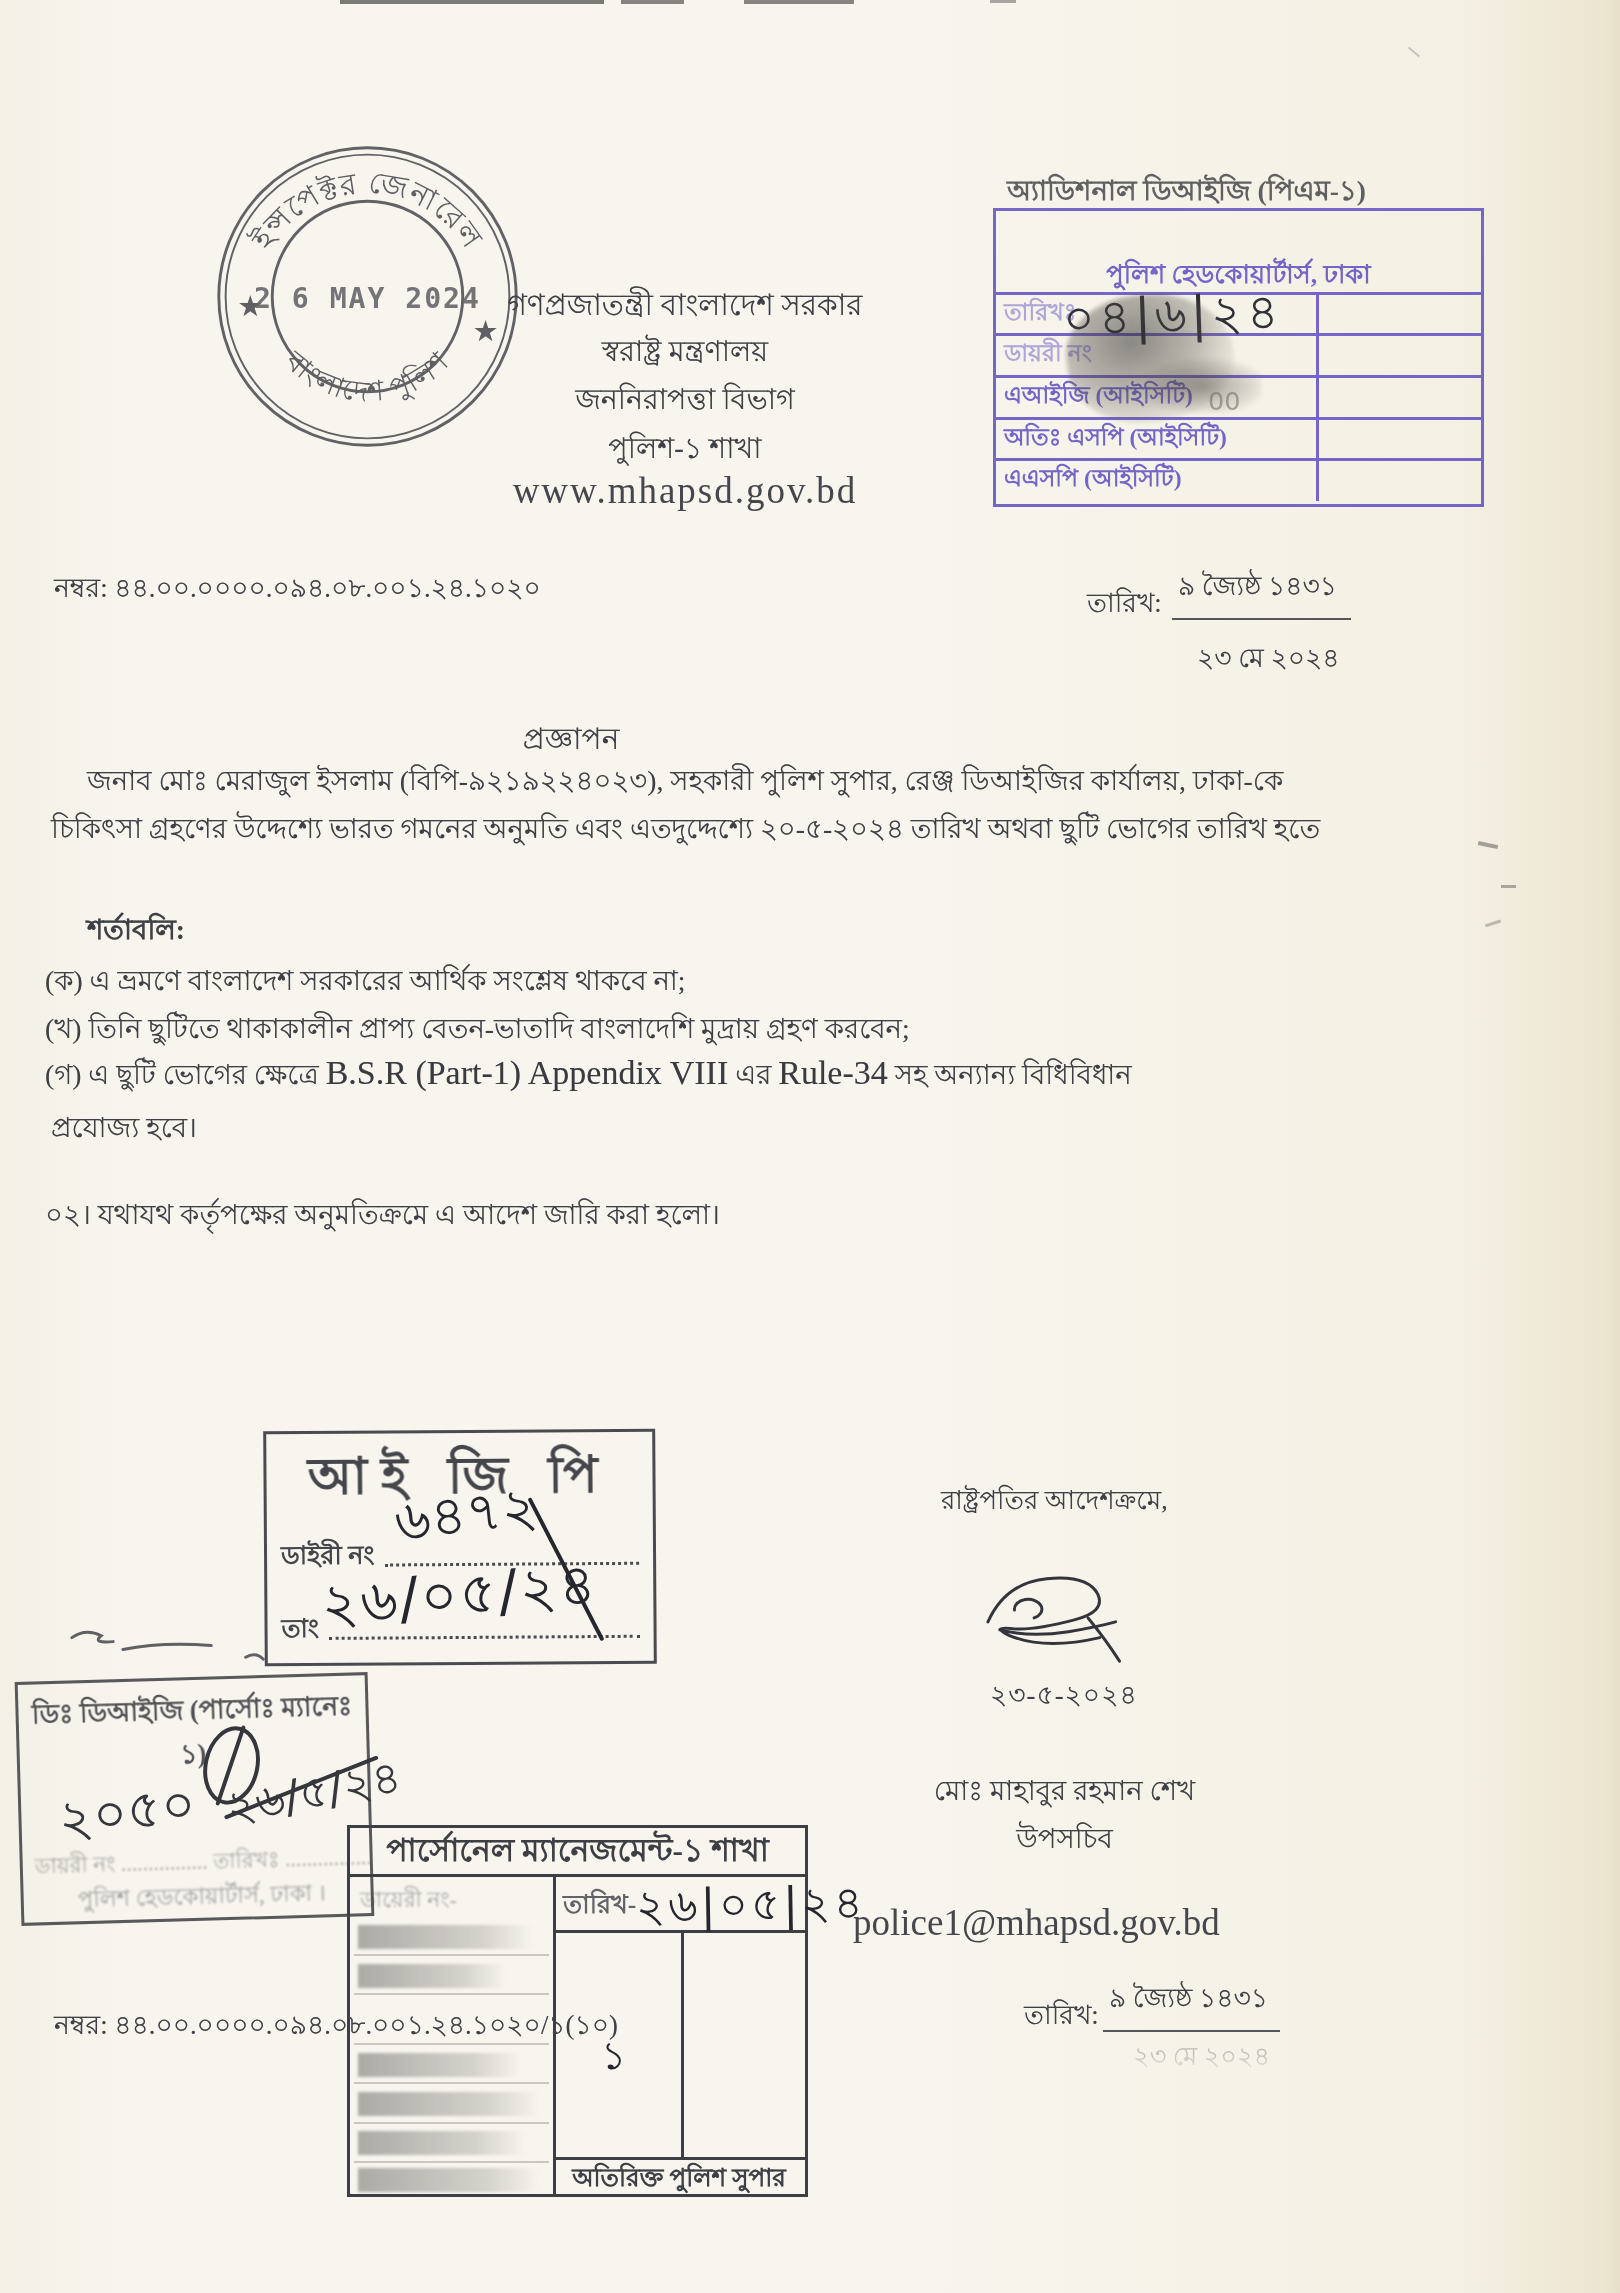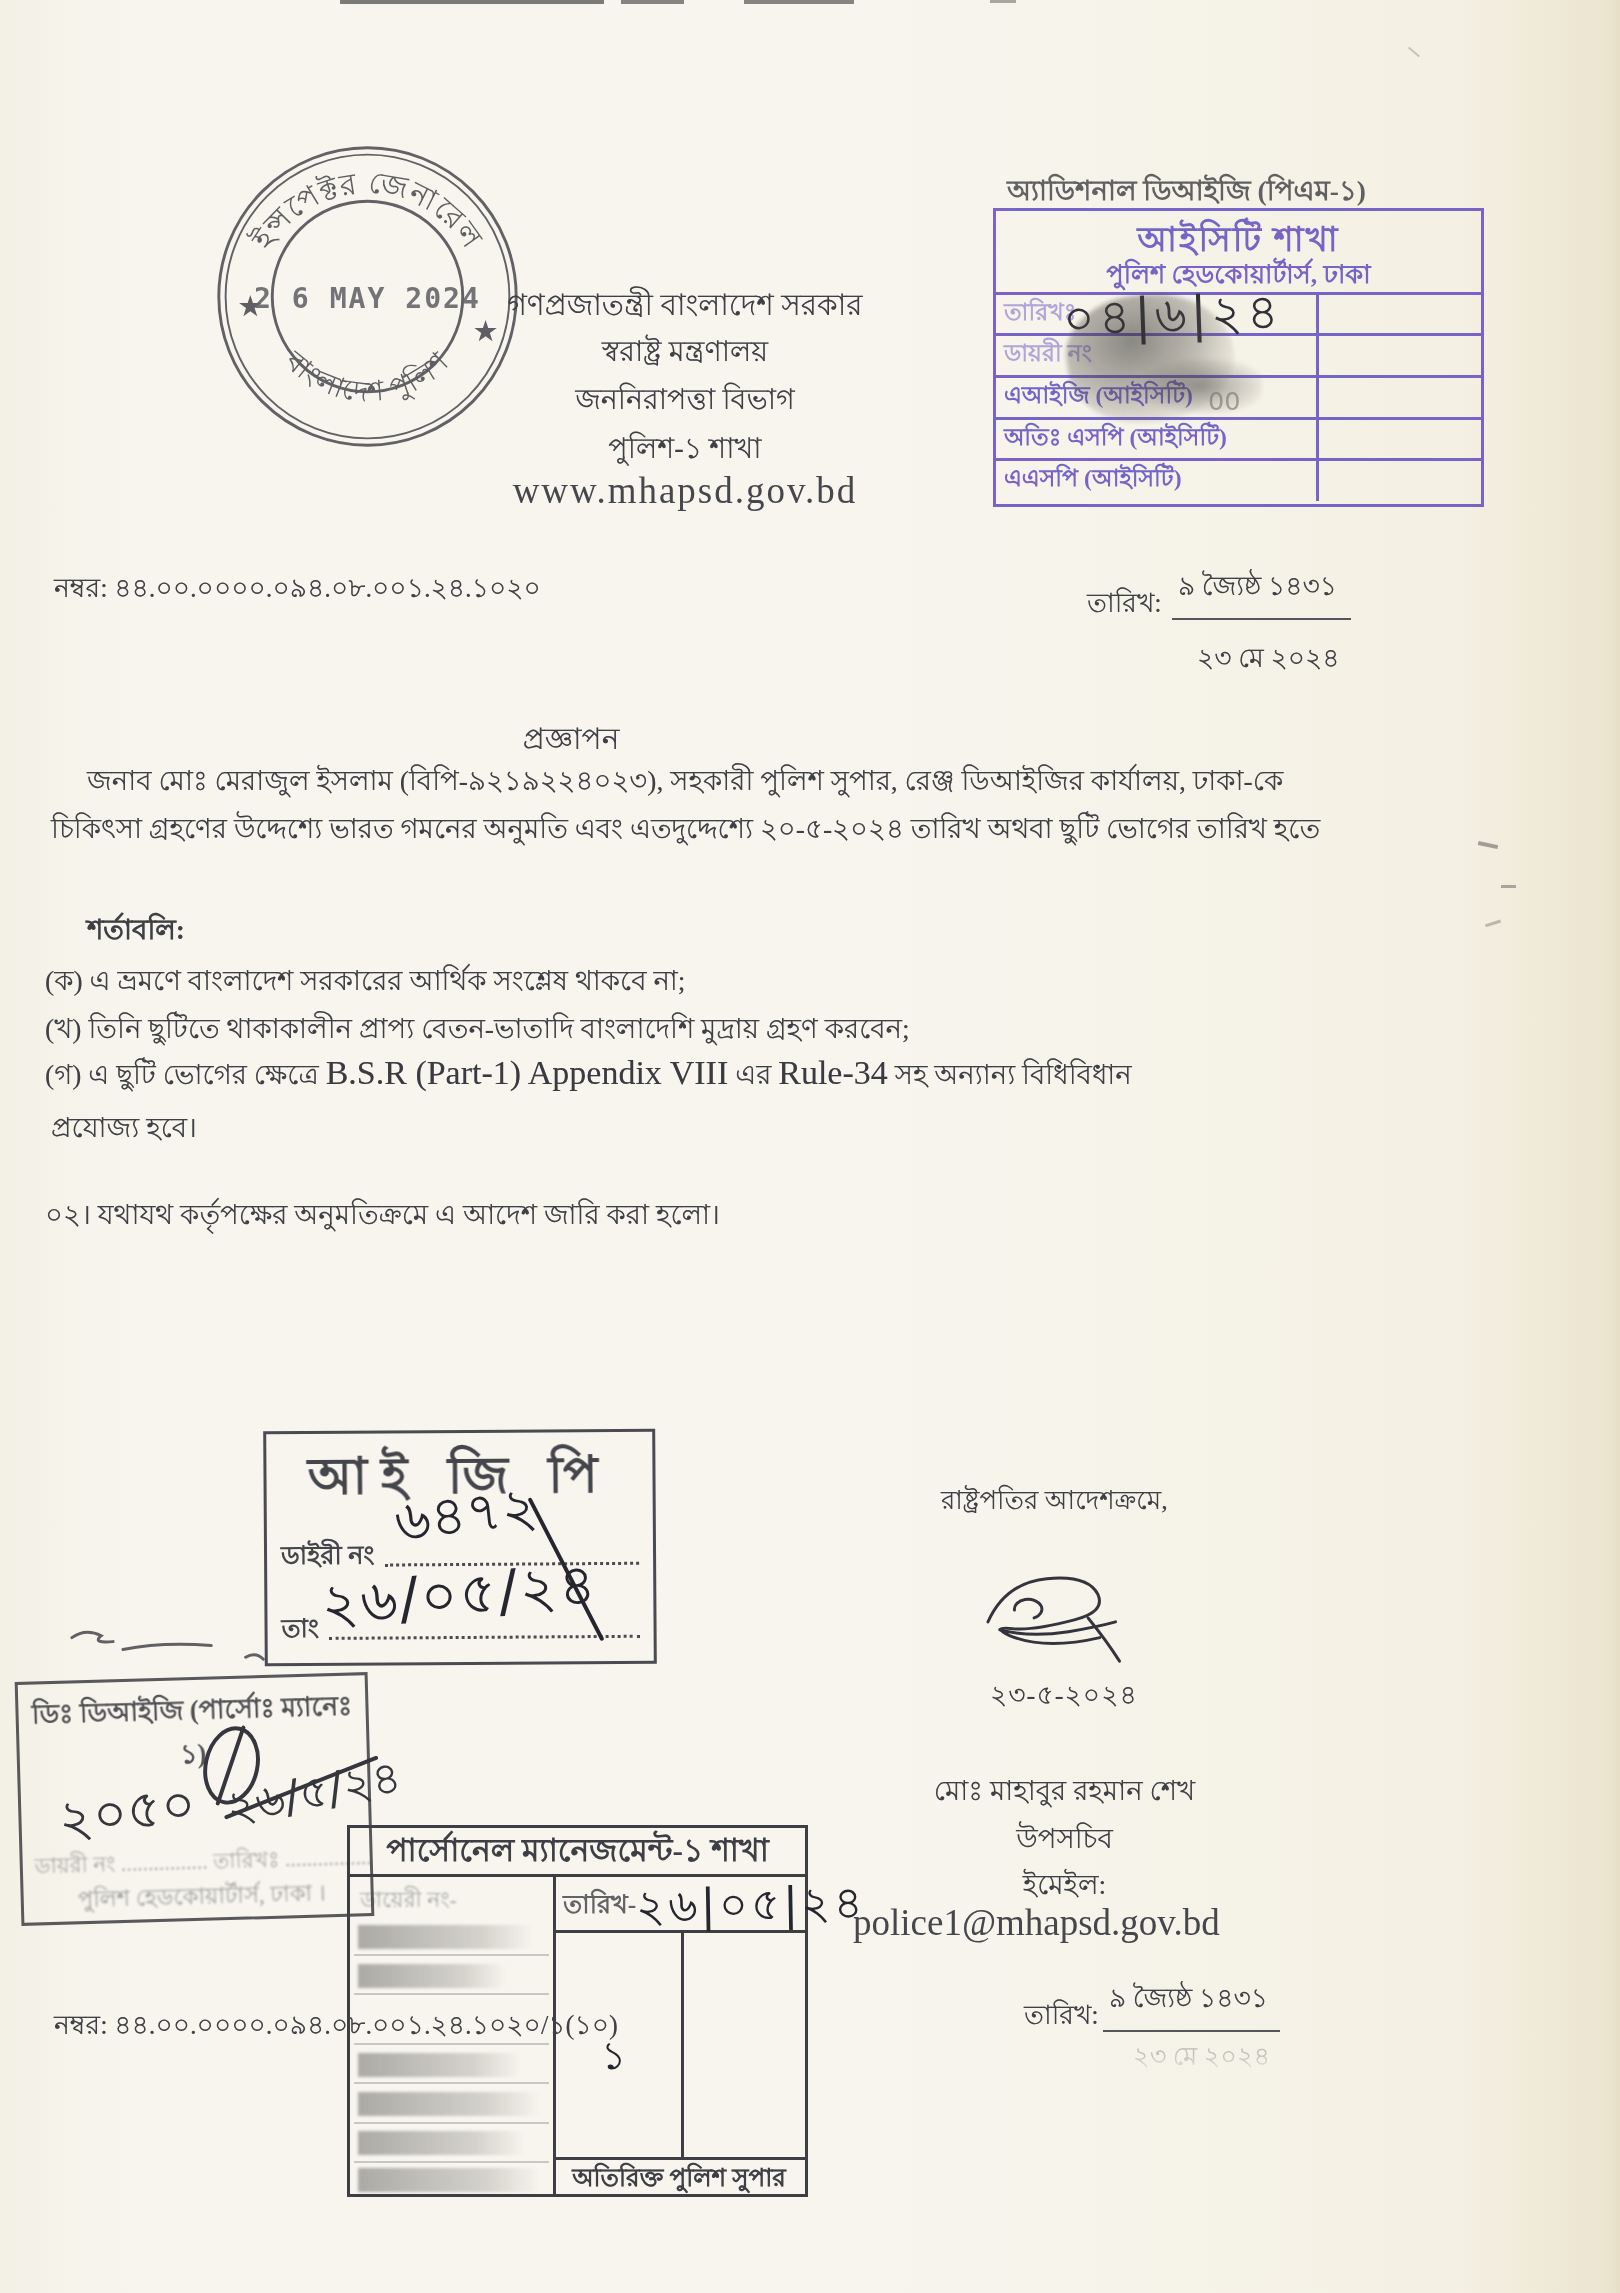--- a/index.html
+++ b/index.html
@@ -126,21 +126,20 @@
   </svg>
 
   <div class="abs bn hdr hdr1">গণপ্রজাতন্ত্রী বাংলাদেশ সরকার</div>
   <div class="abs bn hdr hdr2">স্বরাষ্ট্র মন্ত্রণালয়</div>
   <div class="abs bn hdr hdr3">জননিরাপত্তা বিভাগ</div>
   <div class="abs bn hdr hdr4">পুলিশ-১ শাখা</div>
   <div class="abs hdr hdrweb">www.mhapsd.gov.bd</div>
 
   <div class="abs ict-above">অ্যাডিশনাল ডিআইজি (পিএম-১)</div>
   <div class="abs ict-box">
-    <div class="abs ict-title">আইসিটি শাখা</div>
     <div class="abs ict-sub">পুলিশ হেডকোয়ার্টার্স, ঢাকা</div>
     <div class="abs ict-hline" style="top:81px;"></div>
     <div class="abs ict-hline" style="top:122px;"></div>
     <div class="abs ict-hline" style="top:164px;"></div>
     <div class="abs ict-hline" style="top:206px;"></div>
     <div class="abs ict-hline" style="top:247px;"></div>
     <div class="abs ict-vline"></div>
     <div class="abs ict-row faded" style="top:81px;">তারিখঃ</div>
     <div class="abs ict-row faded" style="top:122px;">ডায়রী নং</div>
     <div class="abs ict-row" style="top:164px;">এআইজি (আইসিটি)</div>
@@ -248,21 +247,20 @@
     <div class="abs pm-sep" style="top:254px;"></div>
     <div class="abs pm-smudge" style="top:264px;width:182px;"></div>
     <div class="abs pm-sep" style="top:294px;"></div>
     <div class="abs pm-smudge" style="top:303px;width:167px;"></div>
     <div class="abs pm-sep" style="top:333px;"></div>
     <div class="abs pm-smudge" style="top:340px;width:182px;"></div>
   </div>
 
   <div class="abs bn sg-name">মোঃ মাহাবুর রহমান শেখ</div>
   <div class="abs bn sg-desig">উপসচিব</div>
-  <div class="abs bn sg-email-lbl">ইমেইল:</div>
   <div class="abs sg-email">police1@mhapsd.gov.bd</div>
 
   <div class="abs bn ft-label">তারিখ:</div>
   <div class="abs bn ft-bn">৯ জ্যৈষ্ঠ ১৪৩১</div>
   <div class="abs bn ft-en">২৩ মে ২০২৪</div>
 
 </div>
 
 
 </body></html>

